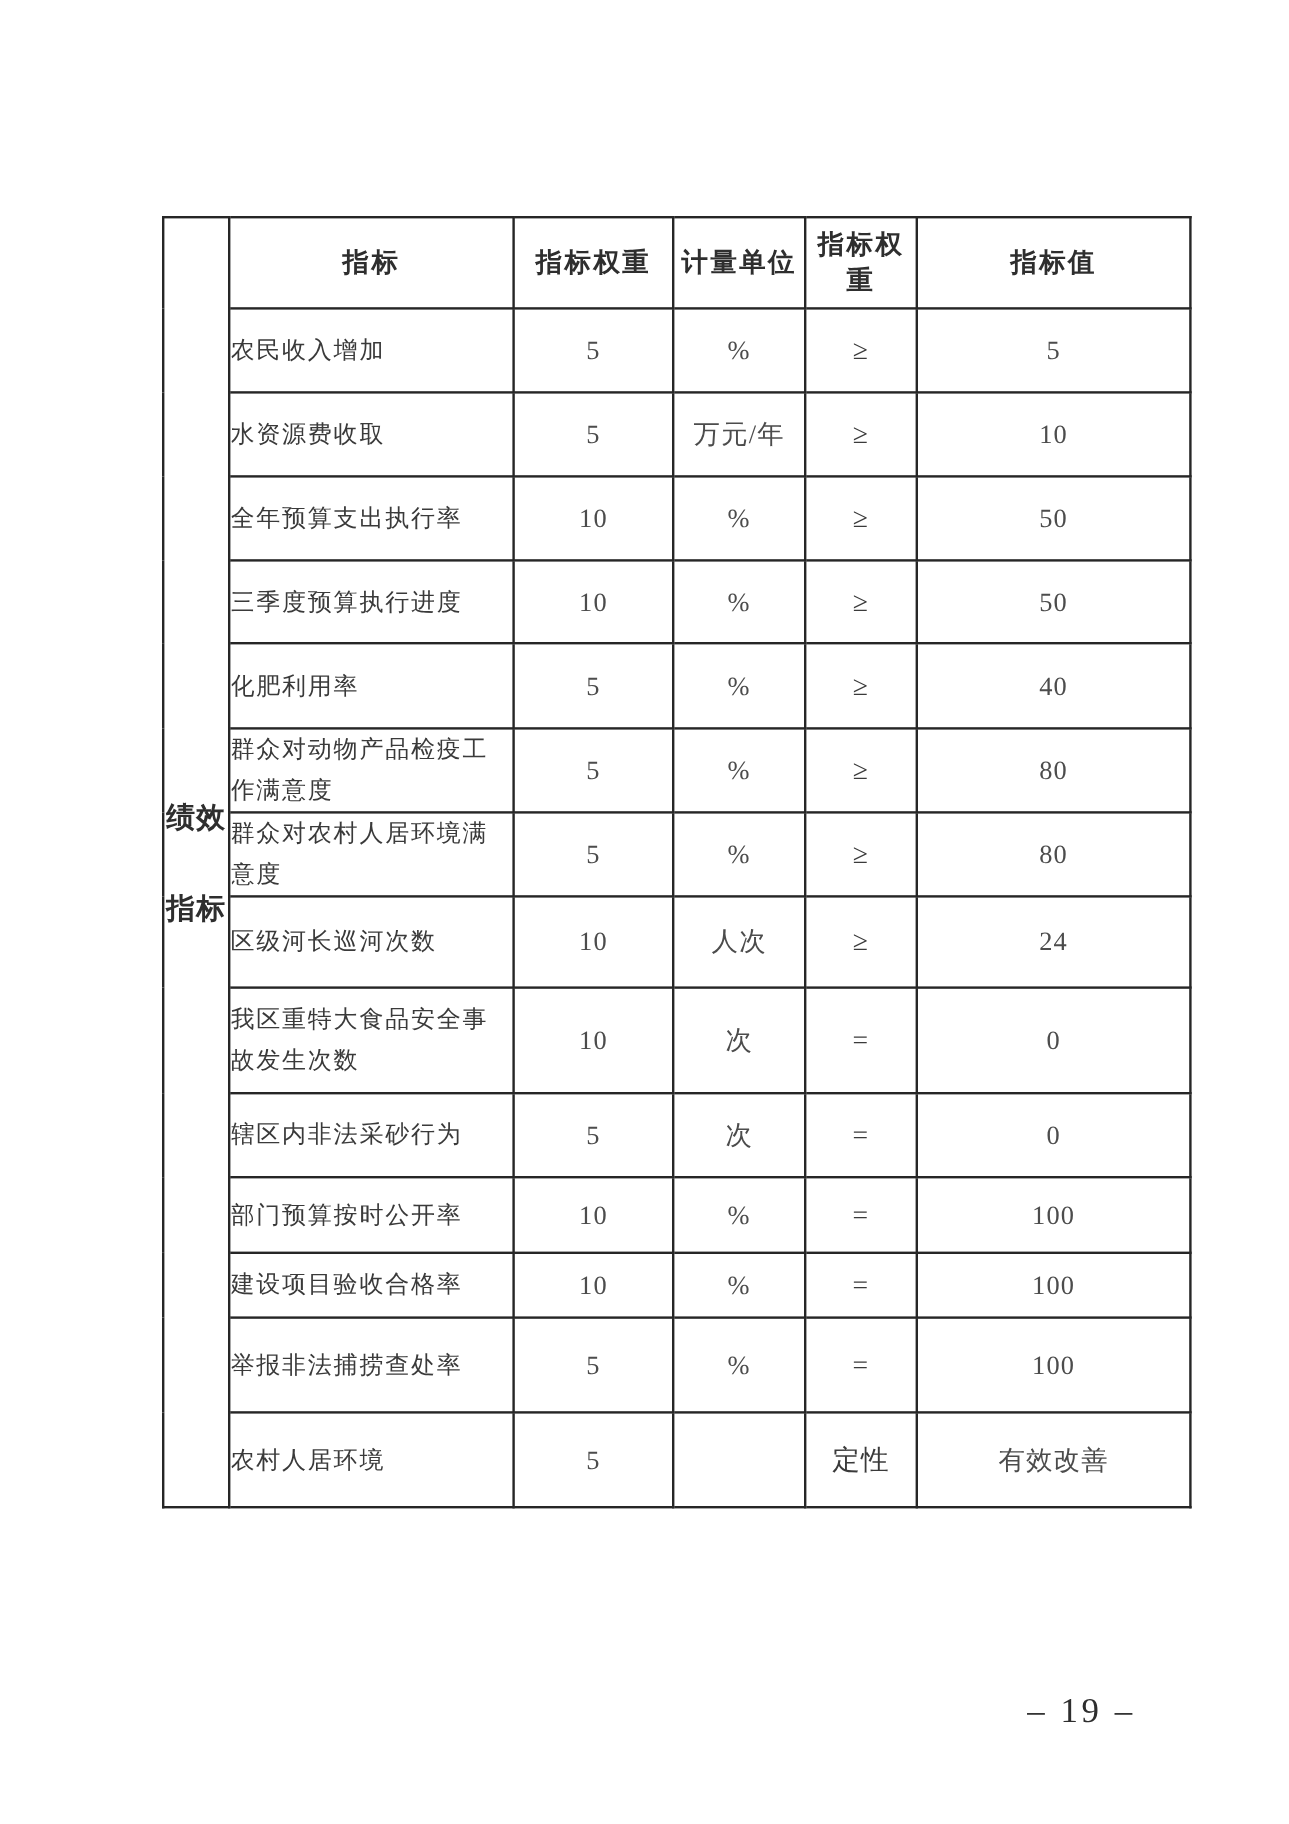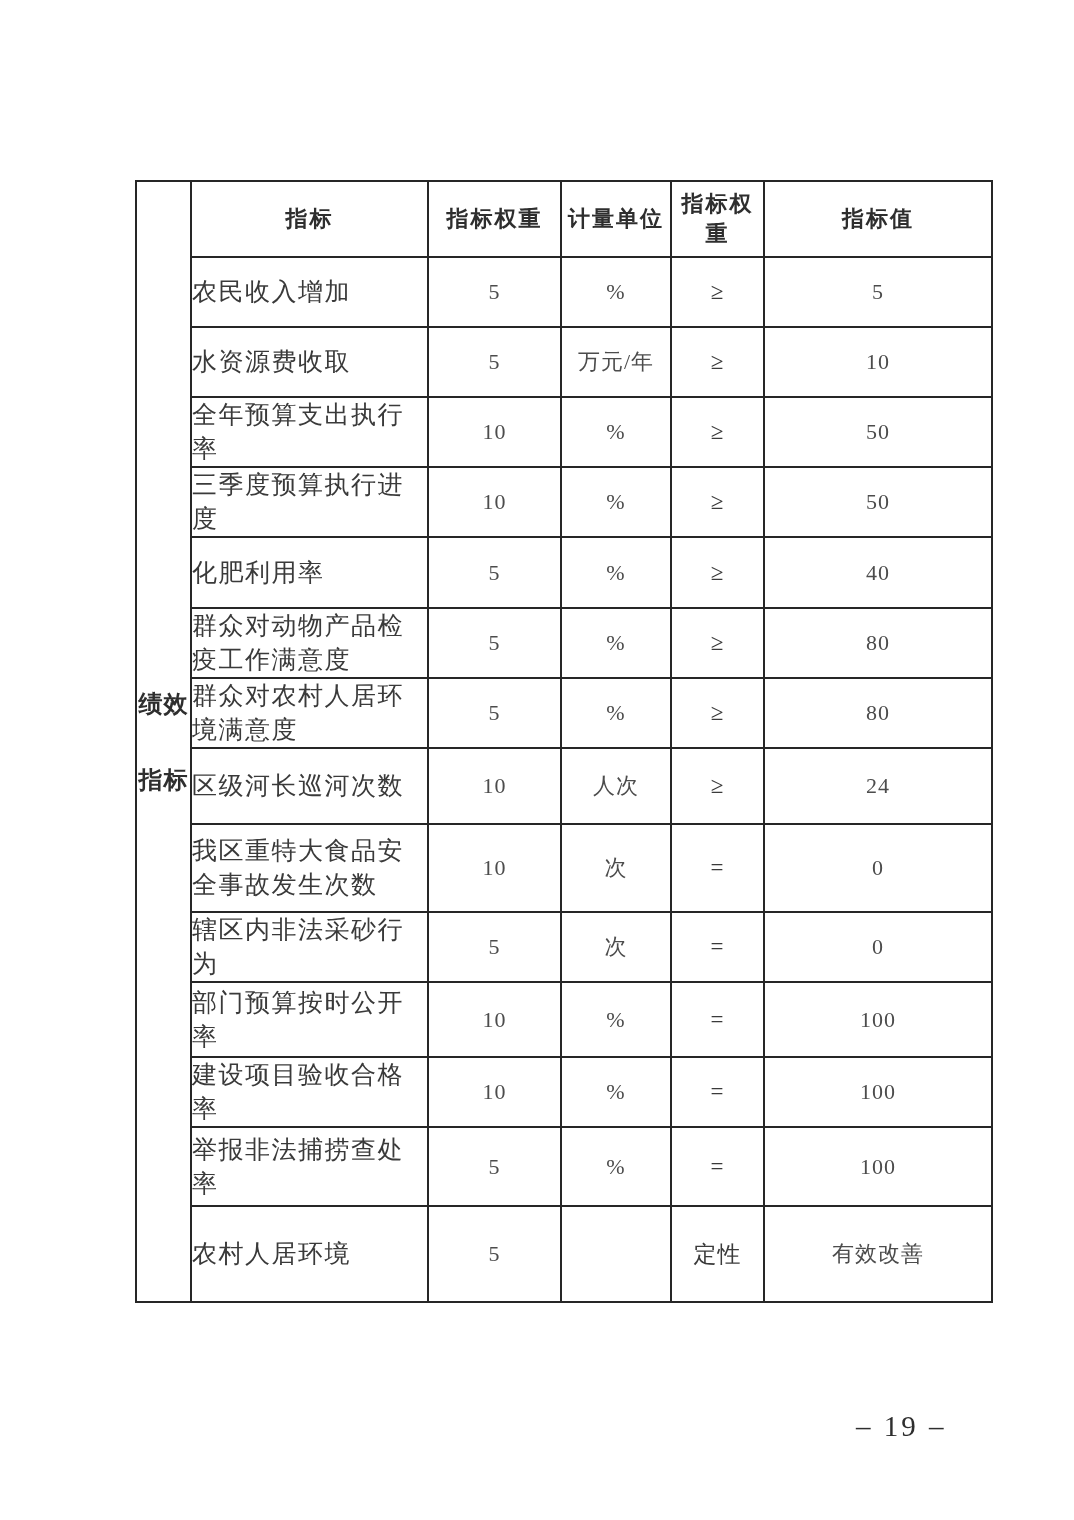--- a/index.html
+++ b/index.html
@@ -45,24 +45,25 @@
     letter-spacing: 1px;
     color: #2e2e2e;
     text-align: center;
     vertical-align: middle;
   }
   td.group-label .label-line { display: block; }
   td.group-label .label-line:first-child { margin-bottom: 44px; }
   td.cell-indicator {
     text-align: left;
     padding: 4px 6px 4px 10px;
-    font-size: 25px;
+    font-size: 20px;
     letter-spacing: 1.5px;
     line-height: 34px;
     color: #3a3a3a;
+    border-radius: 13px;
   }
   td.cell-center {
     text-align: center;
     font-size: 22px;
     letter-spacing: 1px;
     color: #4c4c4c;
   }
   td.cell-nature {
     text-align: center;
     font-size: 23px;
@@ -180,21 +181,21 @@
     </tr>
 
     <tr style="height:70px">
       <td class="cell-indicator">辖区内非法采砂行为</td>
       <td class="cell-center">5</td>
       <td class="cell-center">次</td>
       <td class="cell-nature">=</td>
       <td class="cell-center">0</td>
     </tr>
 
-    <tr style="height:75px">
+    <tr style="height:63px">
       <td class="cell-indicator">部门预算按时公开率</td>
       <td class="cell-center">10</td>
       <td class="cell-center">%</td>
       <td class="cell-nature">=</td>
       <td class="cell-center">100</td>
     </tr>
 
     <tr style="height:54px">
       <td class="cell-indicator">建设项目验收合格率</td>
       <td class="cell-center">10</td>
@@ -204,21 +205,21 @@
     </tr>
 
     <tr style="height:79px">
       <td class="cell-indicator">举报非法捕捞查处率</td>
       <td class="cell-center">5</td>
       <td class="cell-center">%</td>
       <td class="cell-nature">=</td>
       <td class="cell-center">100</td>
     </tr>
 
-    <tr style="height:96px">
+    <tr style="height:79px">
       <td class="cell-indicator">农村人居环境</td>
       <td class="cell-center">5</td>
       <td class="cell-center"></td>
       <td class="cell-nature">定性</td>
       <td class="cell-center">有效改善</td>
     </tr>
 
   </tbody>
     </table>
 

